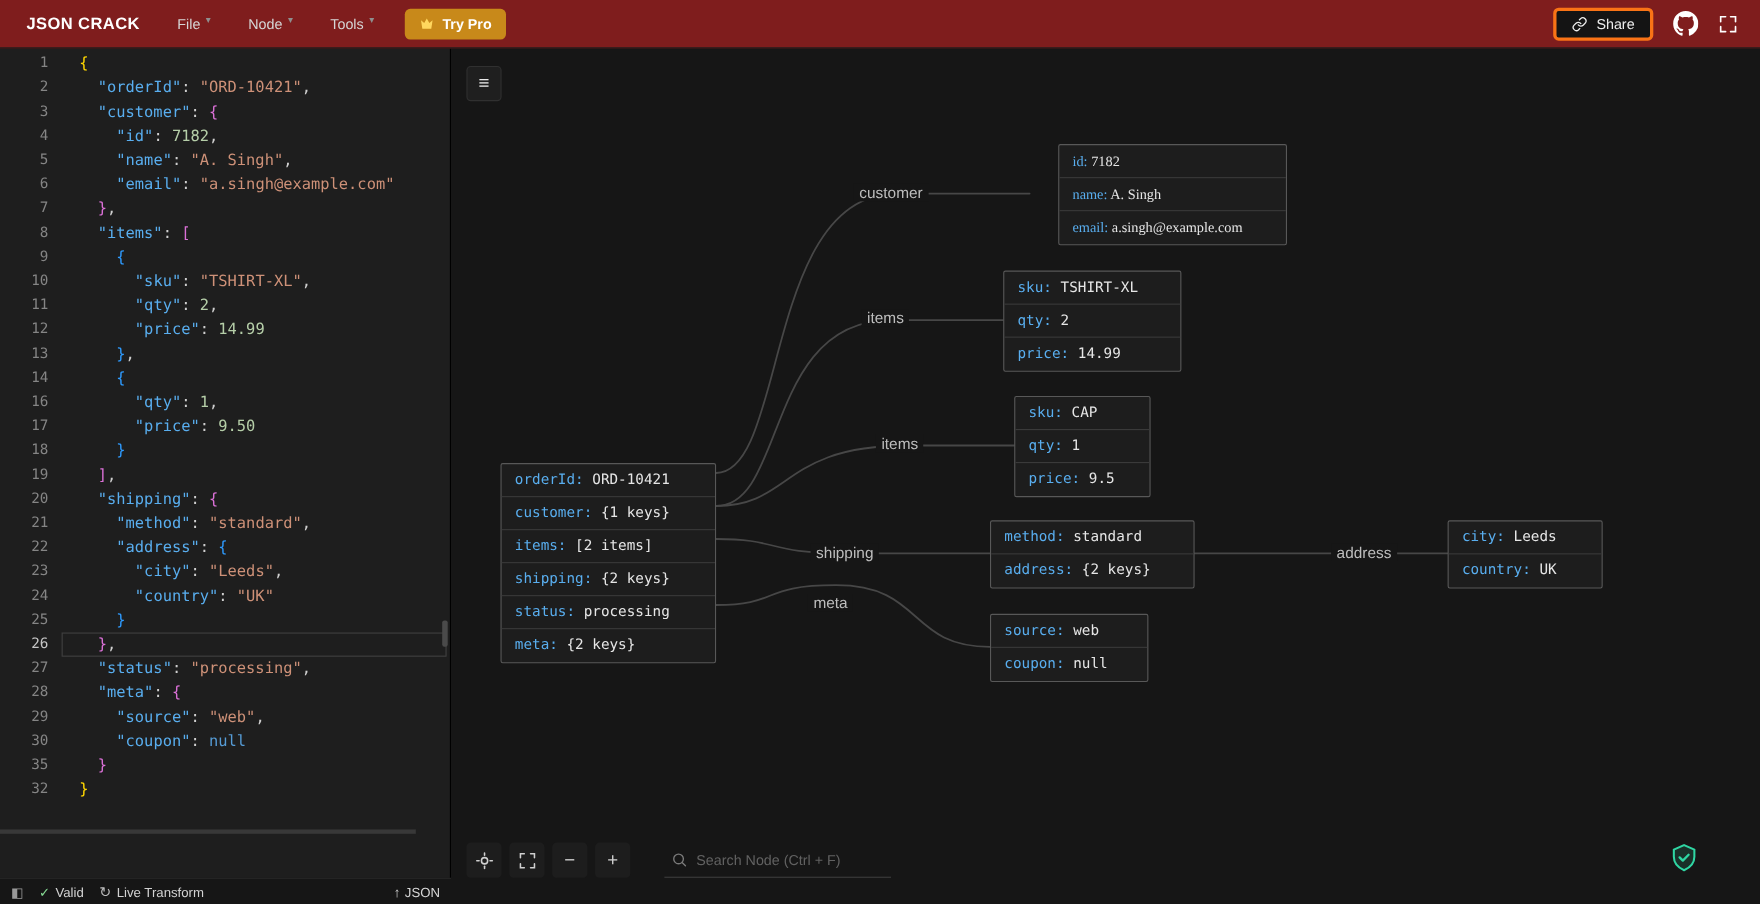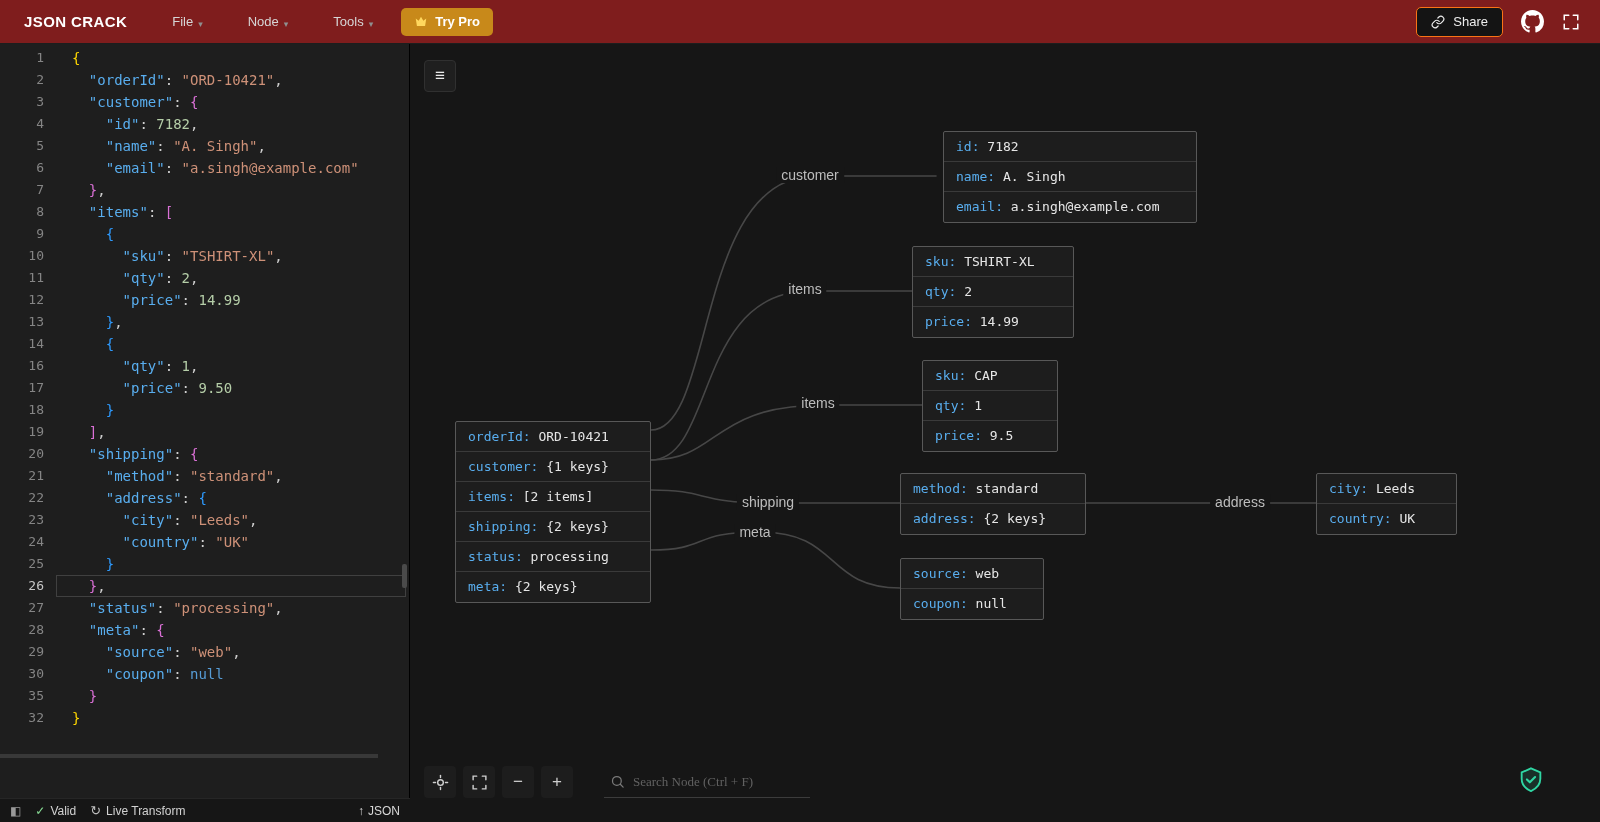--- a/index.html
+++ b/index.html
@@ -2,25 +2,25 @@
 <html><head>
 <meta charset="utf-8">
 <style>
   *{margin:0;padding:0;box-sizing:border-box}
   html,body{width:1600px;height:822px;overflow:hidden}
   body{background:#0d0d0d;font-family:"Liberation Sans",sans-serif;color:#ddd;position:relative}
 
   
   .topbar{position:absolute;top:0;left:0;width:1600px;height:44px;background:#7f1d1d;border-bottom:1px solid #1d1d1d;display:flex;align-items:center;z-index:20}
   .logo{font-weight:bold;font-size:15px;color:#fff;letter-spacing:.4px;margin-left:24px;white-space:nowrap}
-  .menu{display:flex;align-items:flex-end;gap:5px;color:#d6d6d6;font-size:13px;margin-left:45px;cursor:pointer}
+  .menu{display:flex;align-items:flex-start;gap:5px;color:#d6d6d6;font-size:13px;margin-left:34px;cursor:pointer}
   .menu .chev{font-size:9px;color:#8f8f8f;line-height:1}
   .trypro{display:flex;align-items:center;gap:7px;background:#c8891a;border:none;border-radius:5px;height:28px;padding:0 13px;margin-left:28px;color:#fff;font-size:13px;font-weight:bold;cursor:pointer}
   .topbar-right{margin-left:auto;display:flex;align-items:center;gap:18px;margin-right:20px}
-  .share-btn{display:flex;align-items:center;gap:8px;background:#141414;border:1px solid #f97316;border-radius:5px;height:30px;padding:0 14px;font-size:13px;color:#ededed;cursor:pointer}
+  .share-btn{display:flex;align-items:center;gap:8px;background:#141414;border:3px solid #f97316;border-radius:5px;height:30px;padding:0 14px;font-size:13px;color:#ededed;cursor:pointer}
   .icon-btn{background:none;border:none;cursor:pointer;display:flex;align-items:center;color:#fff}
 
   
   .editor{position:absolute;top:44px;left:0;width:410px;height:778px;background:#1e1e1e;border-right:1px solid #000}
   .code-area{position:absolute;top:0;left:0;right:0;bottom:24px;overflow:hidden;padding-top:3px;font-family:"DejaVu Sans Mono",monospace;font-size:14px;line-height:22px}
   .code-line{display:flex;white-space:pre;height:22px;position:relative;width:100%}
   .code-line .ln{width:44px;flex:none;text-align:right;color:#858585;font-size:13px}
   .code-line .code{margin-left:28px}
   .code-line.current .ln{color:#c6c6c6}
   .code-line.current::after{content:"";position:absolute;left:56px;right:3px;top:0;bottom:0;border:1px solid #404040;pointer-events:none}
@@ -51,21 +51,21 @@
   .gnode{position:absolute;background:#1d1d1d;border:1px solid #585858;border-radius:2px;font-family:"DejaVu Sans Mono",monospace;font-size:13px;overflow:hidden;cursor:pointer}
   .gnode-row{height:30px;line-height:29px;padding:0 12px;border-bottom:1px solid #3a3a3a;white-space:nowrap}
   .gnode-row:last-child{border-bottom:none}
   .gk{color:#59aeef}
   .gv{color:#e6e6e6}
   .gedge-label{position:absolute;transform:translate(-50%,-50%);color:#bdbdbd;font-size:14px;background:#161616;padding:0 5px;white-space:nowrap}
   .hamburger{position:absolute;left:14px;top:16px;width:32px;height:32px;background:#1f1f1f;border:1px solid #303030;border-radius:4px;color:#eaeaea;font-size:17px;cursor:pointer;display:flex;align-items:center;justify-content:center}
   .gtoolbar{position:absolute;left:14px;top:722px;display:flex;align-items:center;gap:7px}
   .gt-btn{width:32px;height:32px;background:#1d1d1d;border:none;border-radius:4px;color:#cfcfcf;font-size:17px;cursor:pointer;display:flex;align-items:center;justify-content:center}
   .searchbox{display:flex;align-items:center;gap:8px;margin-left:24px;width:206px;height:32px;border-bottom:1px solid #3c3c3c;padding:0 6px}
-  .searchbox input{flex:1;background:transparent;border:none;outline:none;color:#ddd;font-size:13px;font-family:Liberation Serif, serif}
+  .searchbox input{flex:1;background:transparent;border:none;outline:none;color:#ddd;font-size:13px;font-family:Liberation Sans, sans-serif}
   .searchbox input::placeholder{color:#616161}
   .shield{position:absolute;left:1103px;top:718px;width:36px;height:36px;display:flex;align-items:center;justify-content:center;cursor:pointer}
 </style>
 </head>
 <body>
 
 <div class="topbar">
   <div class="logo">JSON CRACK</div>
 
   <div class="menu">
@@ -177,43 +177,43 @@
       <path d="M241 416 C310 416 300 361 415 361 L512 361"></path>
       <path d="M241 446 C300 446 285 459 360 459 L490 459"></path>
       <path d="M241 506 C300 506 280 488 350 488 C430 488 415 544 490 544"></path>
       <path d="M676 459 L906 459"></path>
     </svg>
   <div>
       <div class="gedge-label" style="left: 400px; top: 131px;">customer</div>
       <div class="gedge-label" style="left: 395px; top: 245px;">items</div>
       <div class="gedge-label" style="left: 408px; top: 359px;">items</div>
       <div class="gedge-label" style="left: 358px; top: 458px;">shipping</div>
-      <div class="gedge-label" style="left: 345px; top: 488px;">meta</div>
+      <div class="gedge-label" style="left: 345px; top: 504px;">meta</div>
       <div class="gedge-label" style="left: 791px; top: 458px; margin-left: 39px;">address</div>
     </div>
   <div>
       <div class="gnode" style="left: 45px; top: 341px; width: 196px; margin-top: 36px;">
         <div class="gnode-row"><span class="gk">orderId:</span><span class="gv"> ORD-10421</span></div>
         <div class="gnode-row"><span class="gk">customer:</span><span class="gv"> {1 keys}</span></div>
         <div class="gnode-row"><span class="gk">items:</span><span class="gv"> [2 items]</span></div>
         <div class="gnode-row"><span class="gk">shipping:</span><span class="gv"> {2 keys}</span></div>
         <div class="gnode-row"><span class="gk">status:</span><span class="gv"> processing</span></div>
         <div class="gnode-row"><span class="gk">meta:</span><span class="gv"> {2 keys}</span></div>
       </div>
-      <div class="gnode" style="left: 533px; top: 87px; width: 254px;">
+      <div class="gnode" style="left: 552px; top: 87px; width: 208px; font-family: Liberation Serif, serif;">
         <div class="gnode-row"><span class="gk">id:</span><span class="gv"> 7182</span></div>
         <div class="gnode-row"><span class="gk">name:</span><span class="gv"> A. Singh</span></div>
         <div class="gnode-row"><span class="gk">email:</span><span class="gv"> a.singh@example.com</span></div>
       </div>
       <div class="gnode" style="left: 502px; top: 202px; width: 162px;">
         <div class="gnode-row"><span class="gk">sku:</span><span class="gv"> TSHIRT-XL</span></div>
         <div class="gnode-row"><span class="gk">qty:</span><span class="gv"> 2</span></div>
         <div class="gnode-row"><span class="gk">price:</span><span class="gv"> 14.99</span></div>
       </div>
-      <div class="gnode" style="left: 512px; top: 316px; width: 136px;">
+      <div class="gnode" style="left: 512px; top: 316px; width: 124px;">
         <div class="gnode-row"><span class="gk">sku:</span><span class="gv"> CAP</span></div>
         <div class="gnode-row"><span class="gk">qty:</span><span class="gv"> 1</span></div>
         <div class="gnode-row"><span class="gk">price:</span><span class="gv"> 9.5</span></div>
       </div>
       <div class="gnode" style="left: 490px; top: 429px; width: 186px;">
         <div class="gnode-row"><span class="gk">method:</span><span class="gv"> standard</span></div>
         <div class="gnode-row"><span class="gk">address:</span><span class="gv"> {2 keys}</span></div>
       </div>
       <div class="gnode" style="left: 490px; top: 514px; width: 144px;">
         <div class="gnode-row"><span class="gk">source:</span><span class="gv"> web</span></div>

